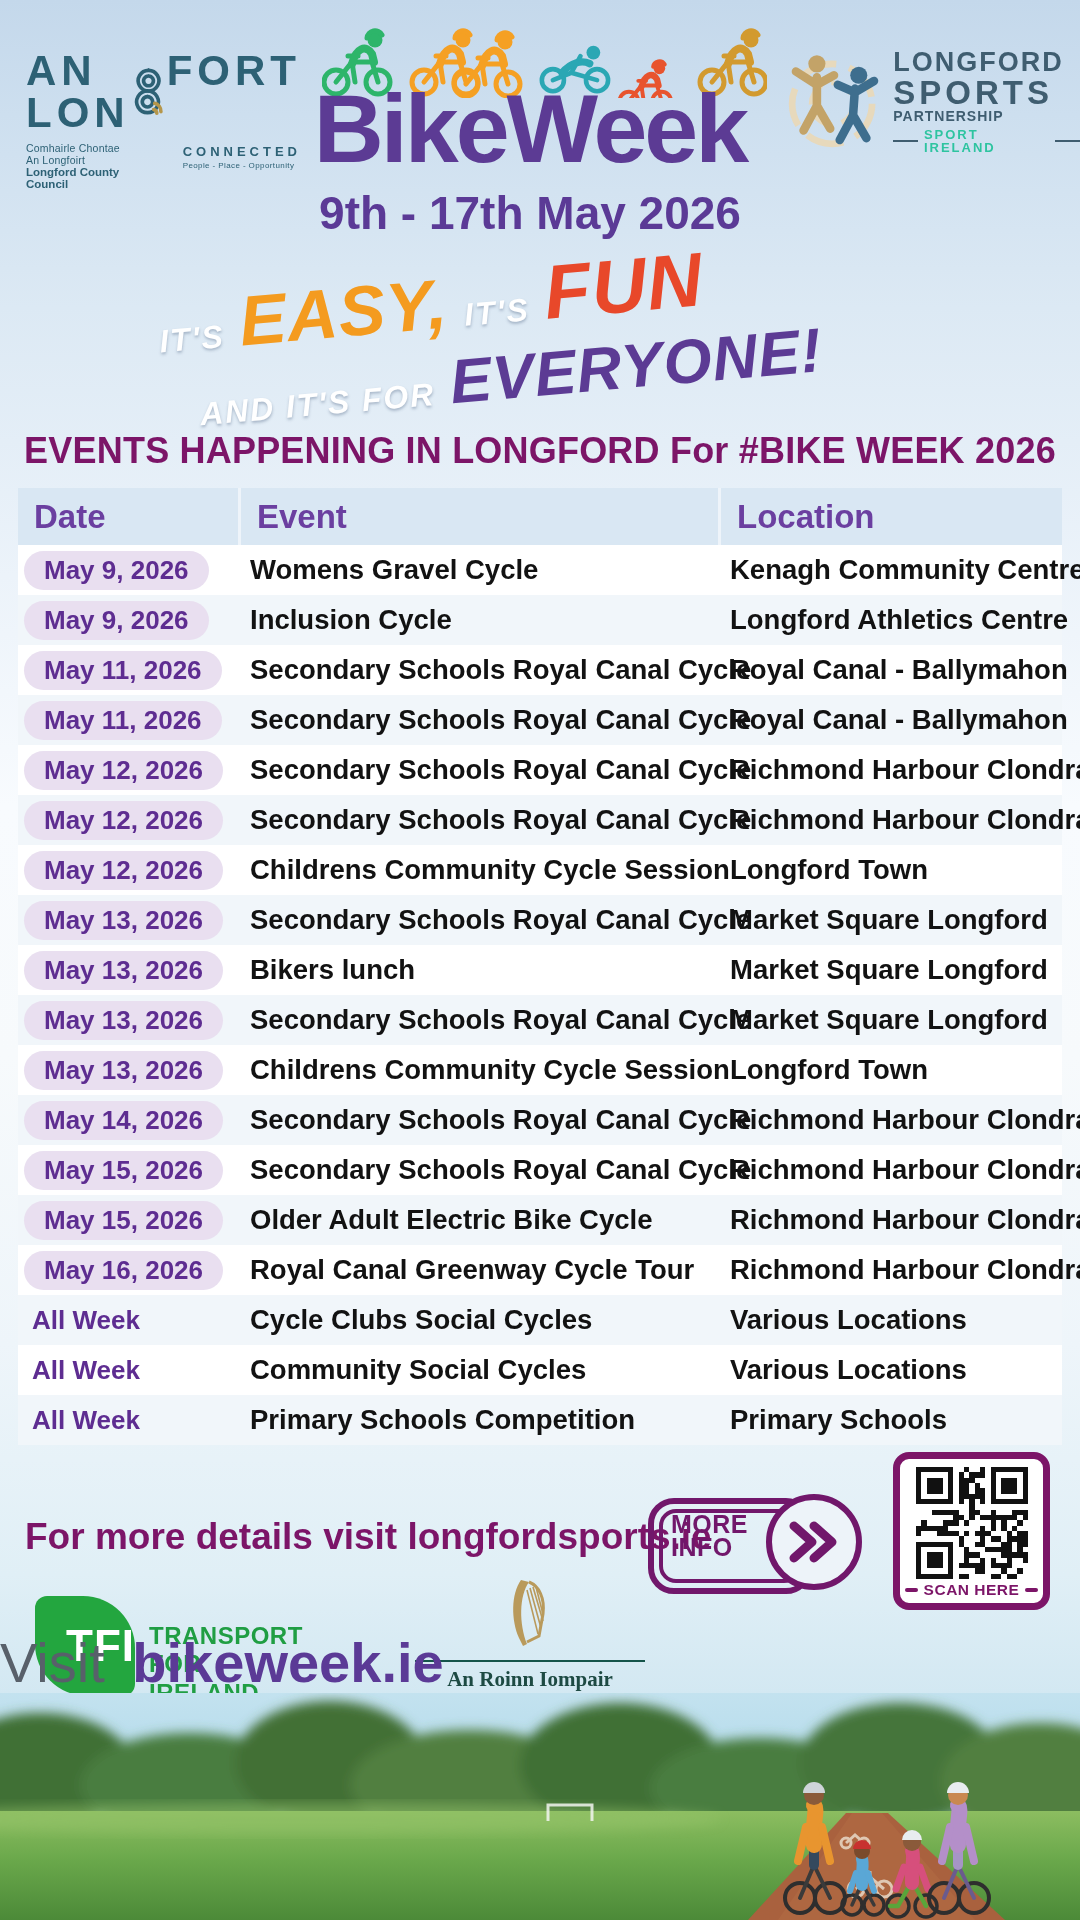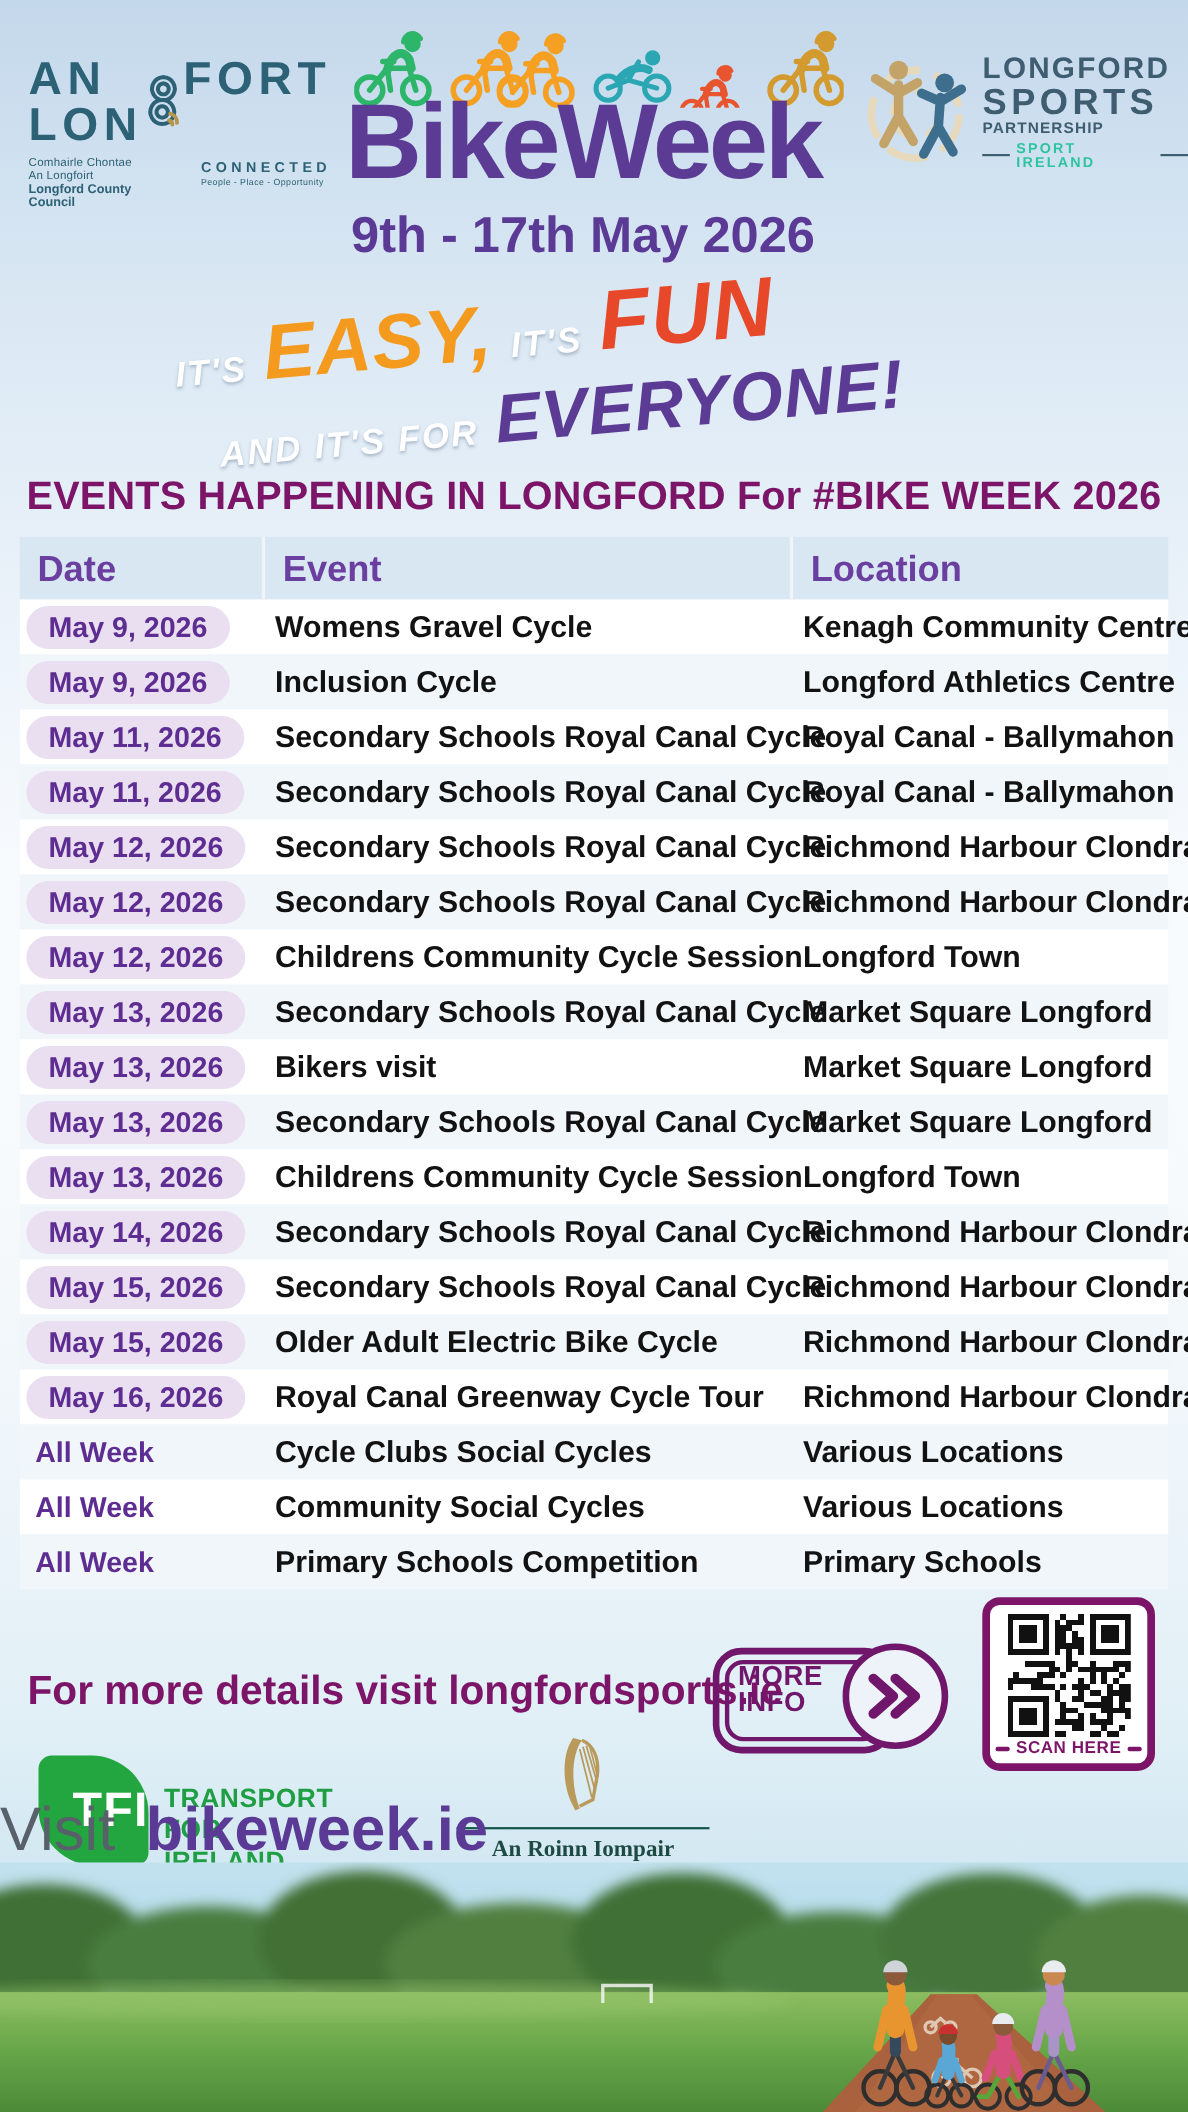--- a/index.html
+++ b/index.html
@@ -263,21 +263,21 @@
           <span class="pill">May 13, 2026</span>
         </div>
     <div class="cell event-cell">Secondary Schools Royal Canal Cycle</div>
     <div class="cell loc-cell">Market Square Longford</div>
   </div>
 
   <div class="trow">
     <div class="cell date-cell">
           <span class="pill">May 13, 2026</span>
         </div>
-    <div class="cell event-cell">Bikers visit</div>
+    <div class="cell event-cell">Bikers lunch</div>
     <div class="cell loc-cell">Market Square Longford</div>
   </div>
 
   <div class="trow">
     <div class="cell date-cell">
           <span class="pill">May 13, 2026</span>
         </div>
     <div class="cell event-cell">Secondary Schools Royal Canal Cycle</div>
     <div class="cell loc-cell">Market Square Longford</div>
   </div>

